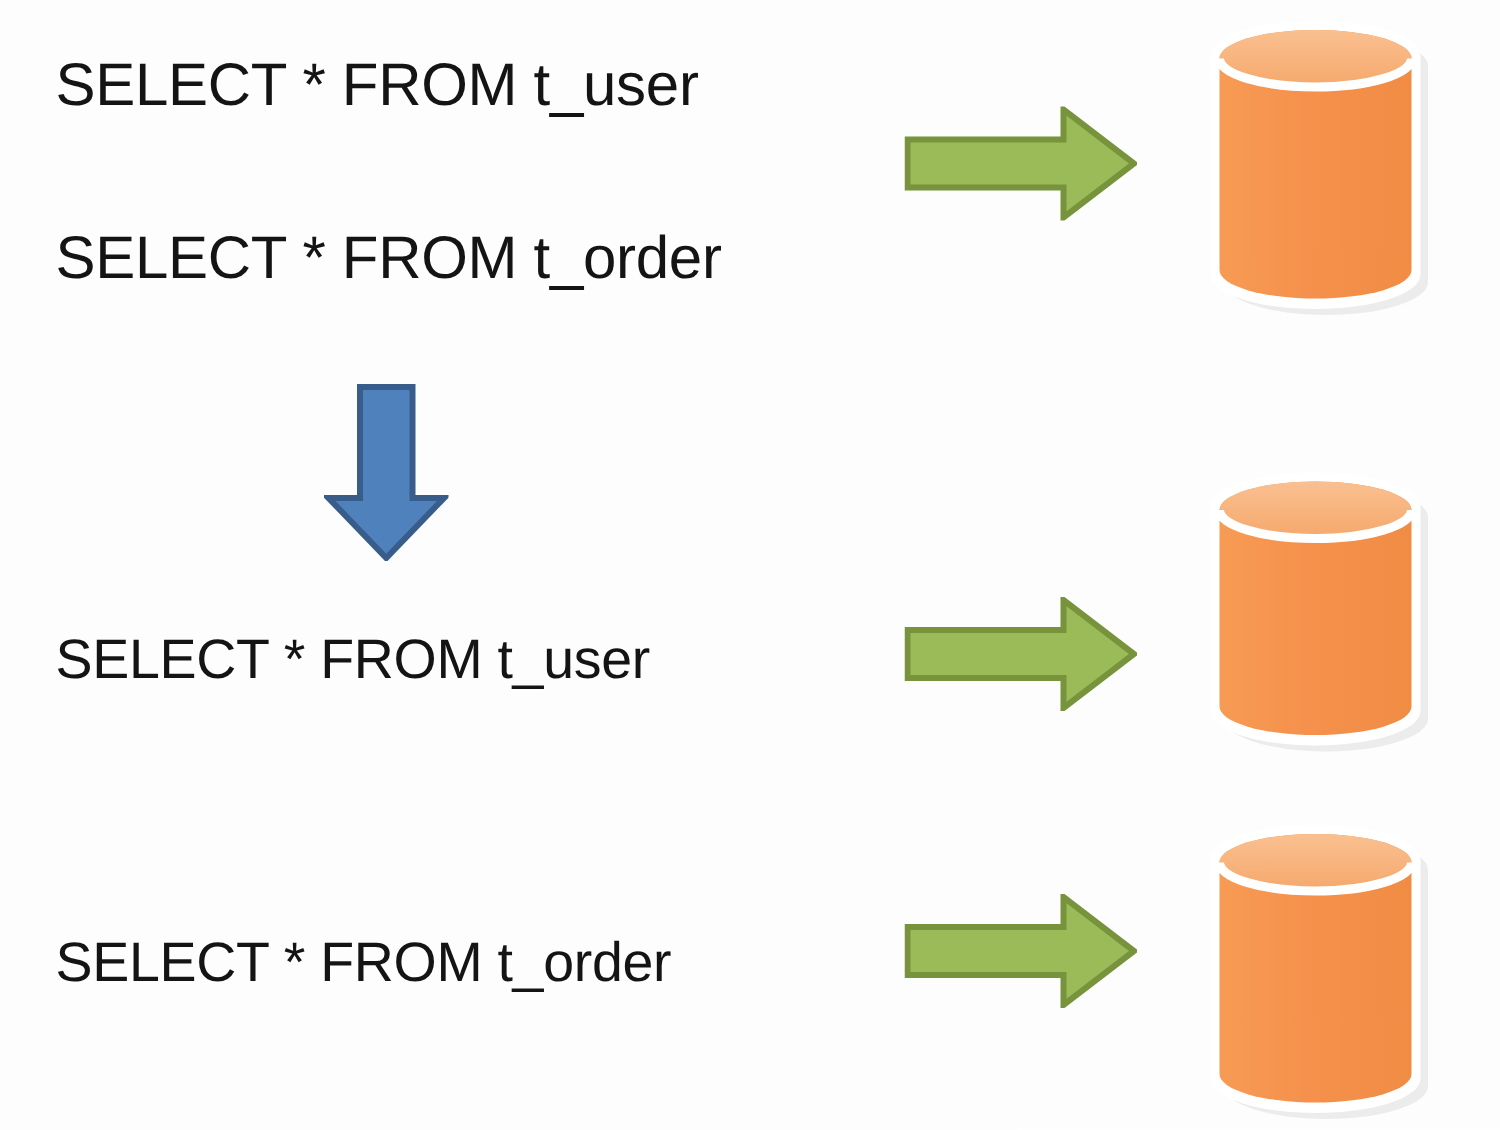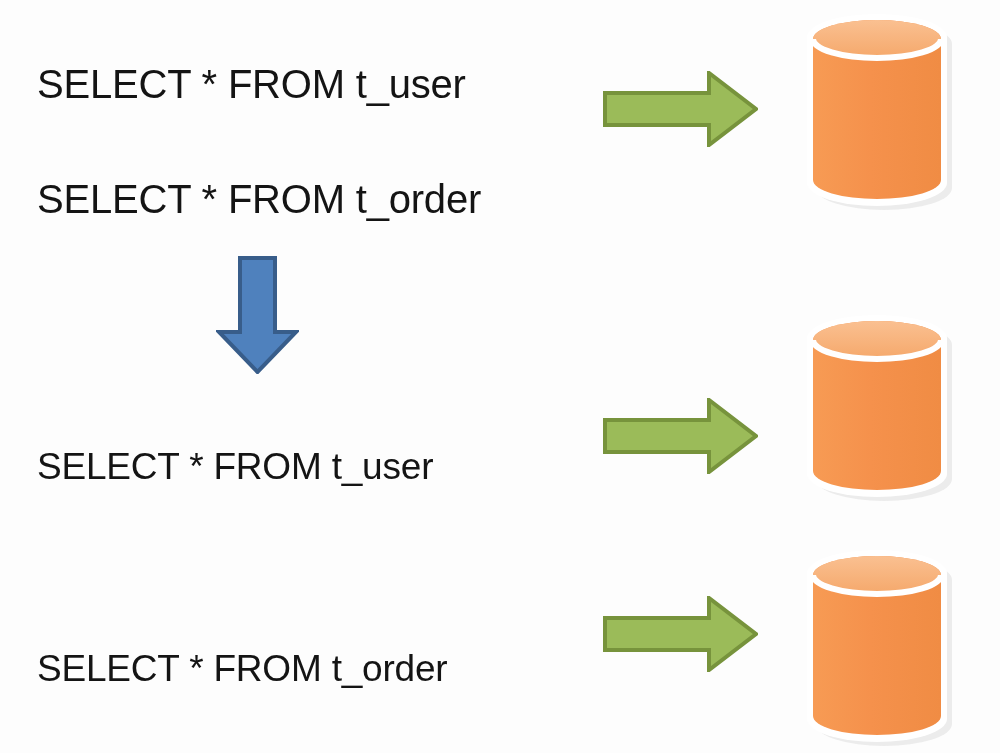--- a/index.html
+++ b/index.html
@@ -19,21 +19,20 @@
 
   
   .sql-text {
     position: absolute;
     color: #141414;
     font-family: "Liberation Sans", sans-serif;
     font-weight: 400;
     white-space: nowrap;
     letter-spacing: -0.2px;
     line-height: 1;
-    margin-top: 27px;
   }
   .sql-top { font-size: 40px; }
   .sql-bottom { font-size: 37px; }
 
   #sql-line-1 { left: 37px; top: 37px; }
   #sql-line-2 { left: 37px; top: 152px; }
   #sql-line-3 { left: 37px; top: 421px; }
   #sql-line-4 { left: 37px; top: 623px; }
 
   

